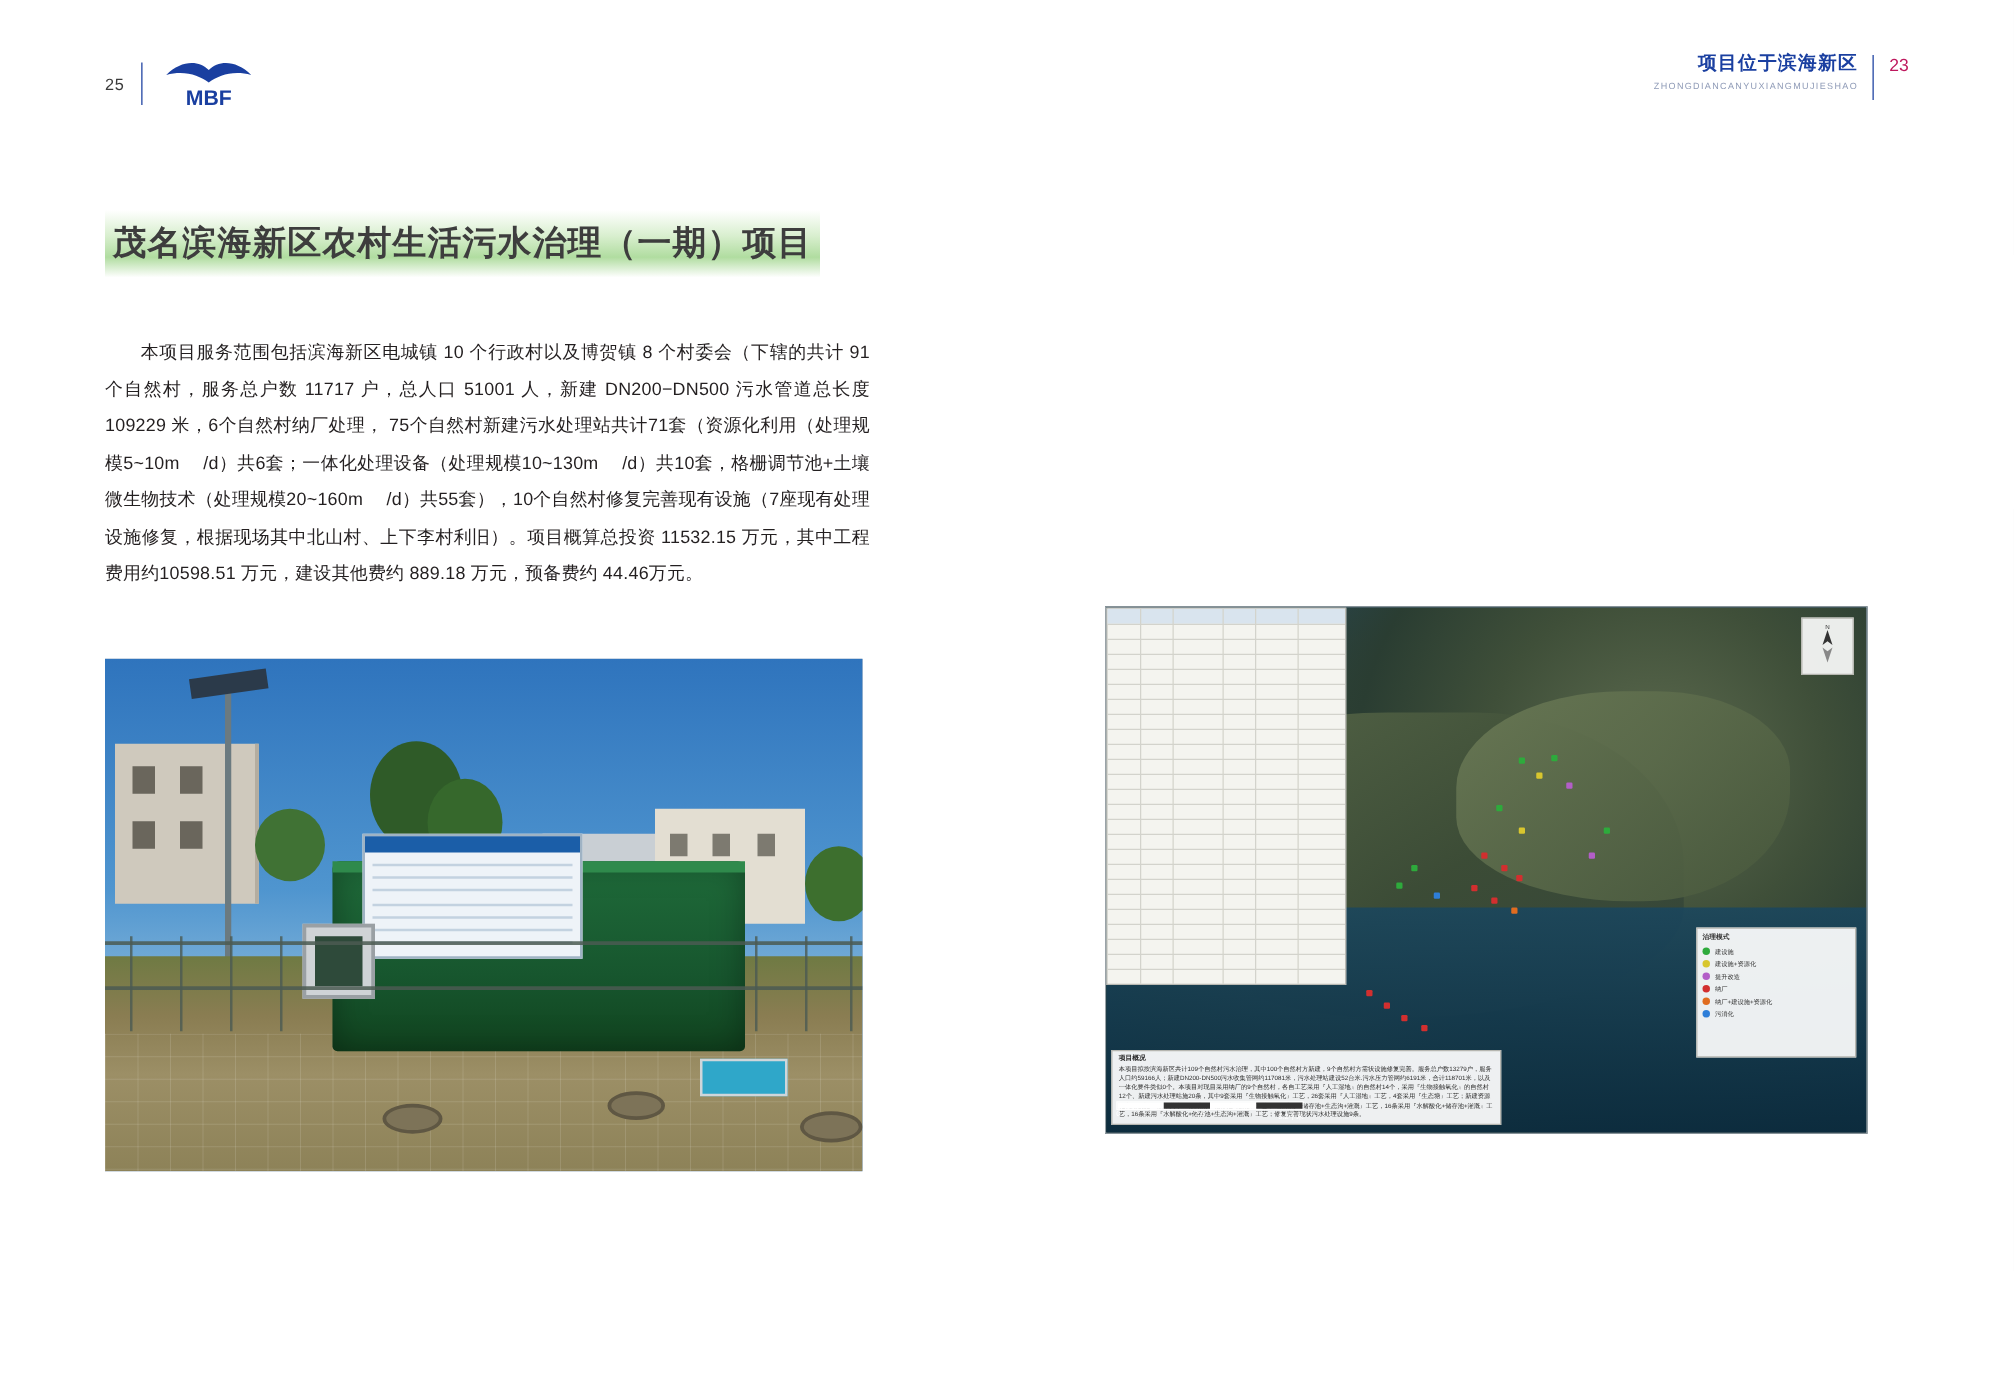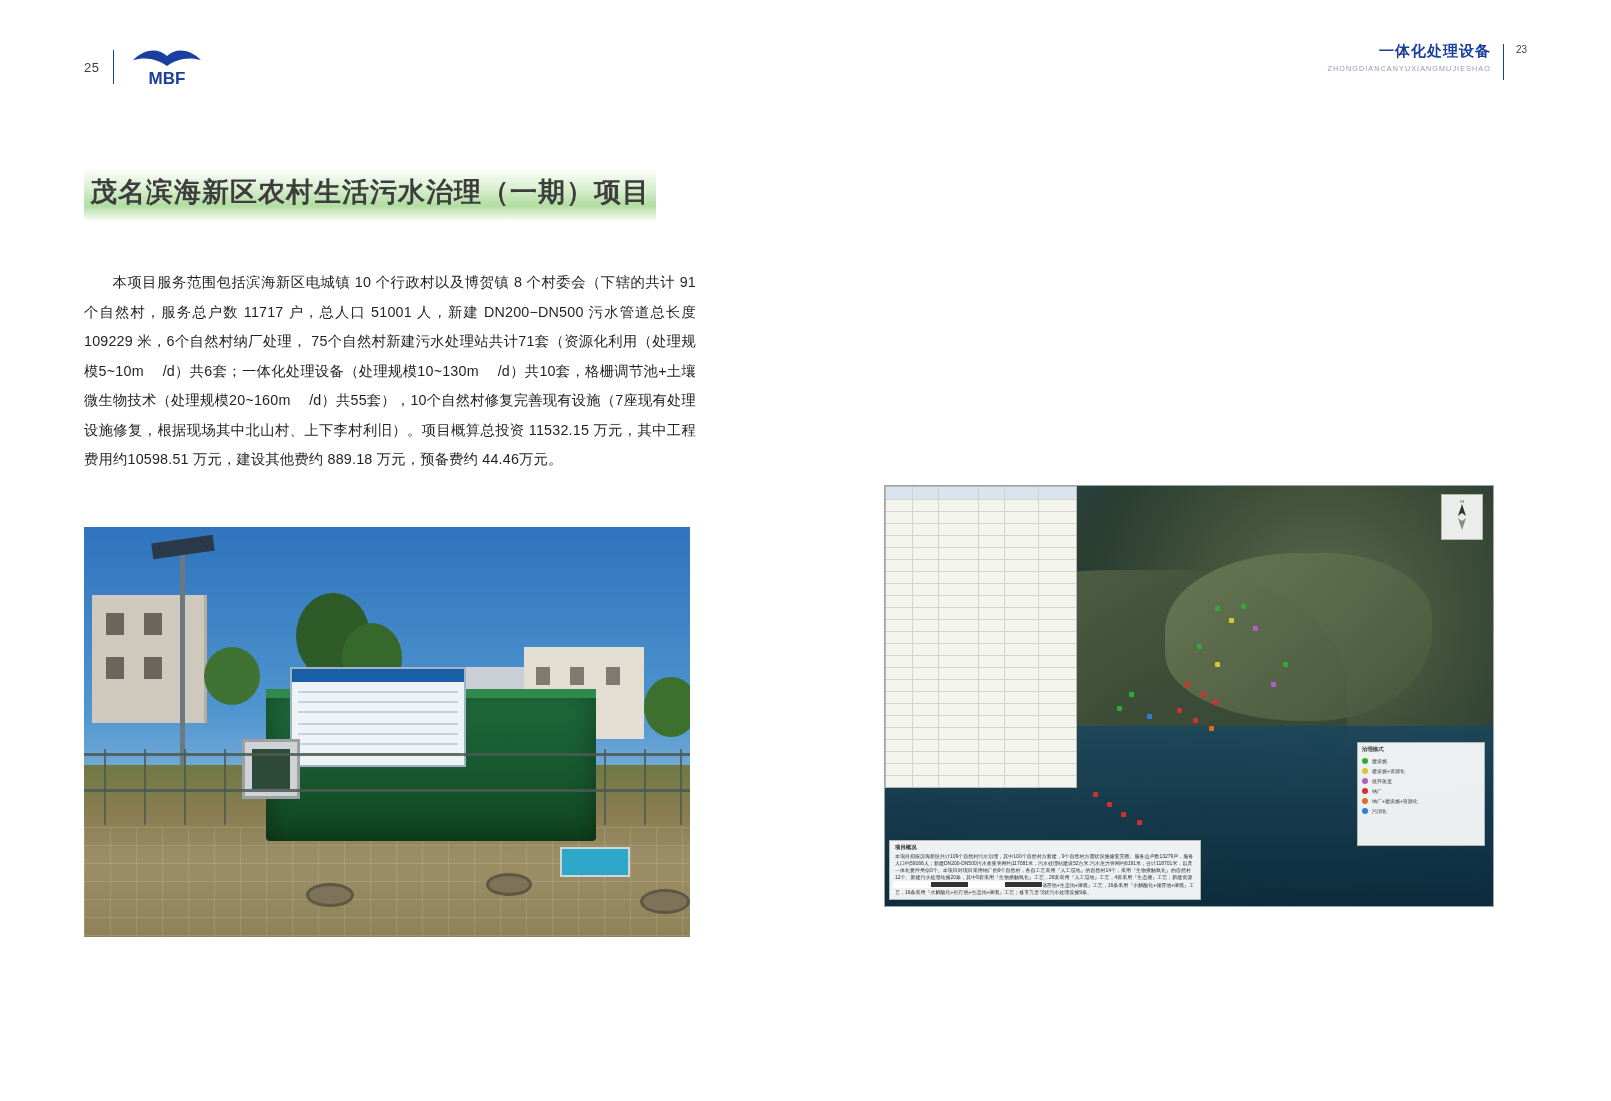--- a/index.html
+++ b/index.html
@@ -34,34 +34,33 @@
   }
   .hdr-right .titles{text-align:right;}
   .hdr-cn{
     font-size:15px;font-weight:bold;color:#1a3fa0;letter-spacing:1px;
     line-height:1.25;
   }
   .hdr-en{
     font-size:7.2px;color:#8f9bb7;letter-spacing:1.1px;margin-top:3px;
   }
   .vrule2{width:1px;height:36px;background:#1a3fa0;margin-top:2px;}
-  .pg-num-r{font-size:10px;color:#404040;margin-top:2px;}
+  .pg-num-r{font-size:14px;color:#be185d;margin-top:2px;}
 
   
   .col{position:absolute;top:168px;width:612px;}
   .col-left{left:84px;}
   .col-right{left:884px;}
 
   .sec-title{
     font-size:27px;font-weight:bold;color:#3d3d3d;
     letter-spacing:1px;line-height:1.35;
     padding:8px 6px 10px 6px;
     background:linear-gradient(180deg,rgba(188,226,170,0) 0%,rgba(186,226,168,.55) 38%,rgba(150,209,128,.75) 70%,rgba(188,228,172,0) 100%);
     display:inline-block;
-    font-family:Liberation Mono, monospace;
   }
   .body-text{
     margin-top:46px;
     font-size:14.3px;color:#231f20;line-height:2.06;
     text-align:justify;text-justify:inter-ideograph;
     text-indent:2em;
     letter-spacing:.2px;
   }
 
   
@@ -138,21 +137,21 @@
     <div class="logo">
       <svg width="76" height="46" viewBox="0 0 76 46">
         <path d="M4 16 C16 4, 30 4, 38 12 C46 4, 60 4, 72 16 C58 12, 46 16, 38 22 C30 16, 18 12, 4 16 Z" fill="#1a3fa0"></path>
         <text x="38" y="40" text-anchor="middle" font-family="Liberation Sans, sans-serif" font-size="17" font-weight="bold" fill="#1a3fa0">MBF</text>
       </svg>
     </div>
   </div>
 
   <div class="hdr-right">
     <div class="titles">
-      <div class="hdr-cn">一体化处理设备</div>
+      <div class="hdr-cn">项目位于滨海新区</div>
       <div class="hdr-en">ZHONGDIANCANYUXIANGMUJIESHAO</div>
     </div>
     <div class="vrule2"></div>
     <div class="pg-num-r">23</div>
   </div>
 
   <div class="col col-left">
     <div class="sec-title">茂名滨海新区农村生活污水治理（一期）项目</div>
     <div class="body-text">本项目服务范围包括滨海新区电城镇 10 个行政村以及博贺镇 8 个村委会（下辖的共计 91个自然村，服务总户数 11717 户，总人口 51001 人，新建 DN200−DN500 污水管道总长度109229 米，6个自然村纳厂处理， 75个自然村新建污水处理站共计71套（资源化利用（处理规模5~10m 　/d）共6套；一体化处理设备（处理规模10~130m 　/d）共10套，格栅调节池+土壤微生物技术（处理规模20~160m 　/d）共55套），10个自然村修复完善现有设施（7座现有处理设施修复，根据现场其中北山村、上下李村利旧）。项目概算总投资 11532.15 万元，其中工程费用约10598.51 万元，建设其他费约 889.18 万元，预备费约 44.46万元。</div>
   </div>

